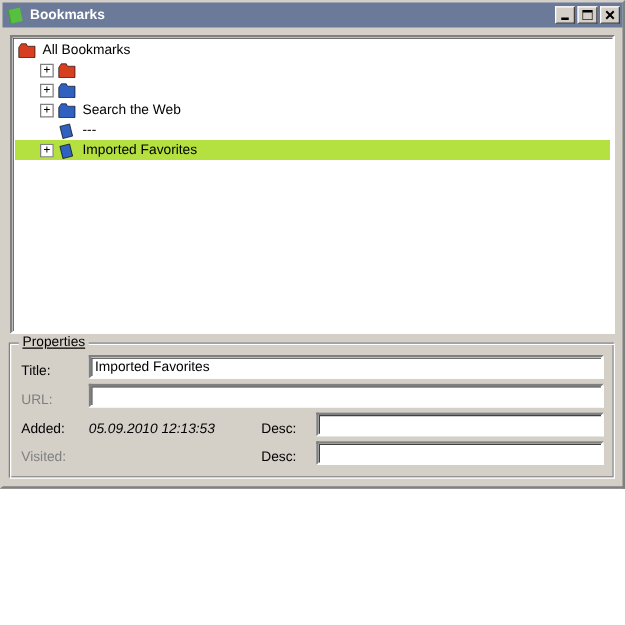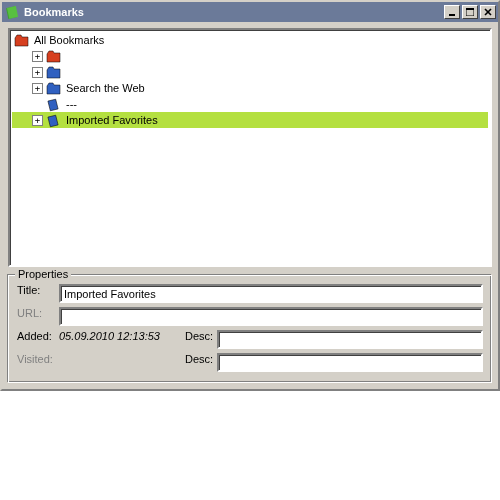--- a/index.html
+++ b/index.html
@@ -119,26 +119,27 @@
     padding: 8px 8px 6px 8px;
     position: relative;
     margin-top: 4px;
   }
   .fieldset-legend {
     position: absolute;
     top: -8px;
     left: 6px;
     background: #d4d0c8;
     padding: 0 3px;
+    text-decoration: underline;
   }
   .prop-row {
     display: flex;
-    align-items: flex-start;
+    align-items: flex-end;
     margin-bottom: 4px;
-    gap: 4px;
+    gap: 16px;
   }
   .prop-label {
     width: 38px;
     text-align: left;
   }
   .prop-label.disabled { color: #808080; }
   .text-input {
     flex: 1;
     height: 19px;
     background: #fff;

